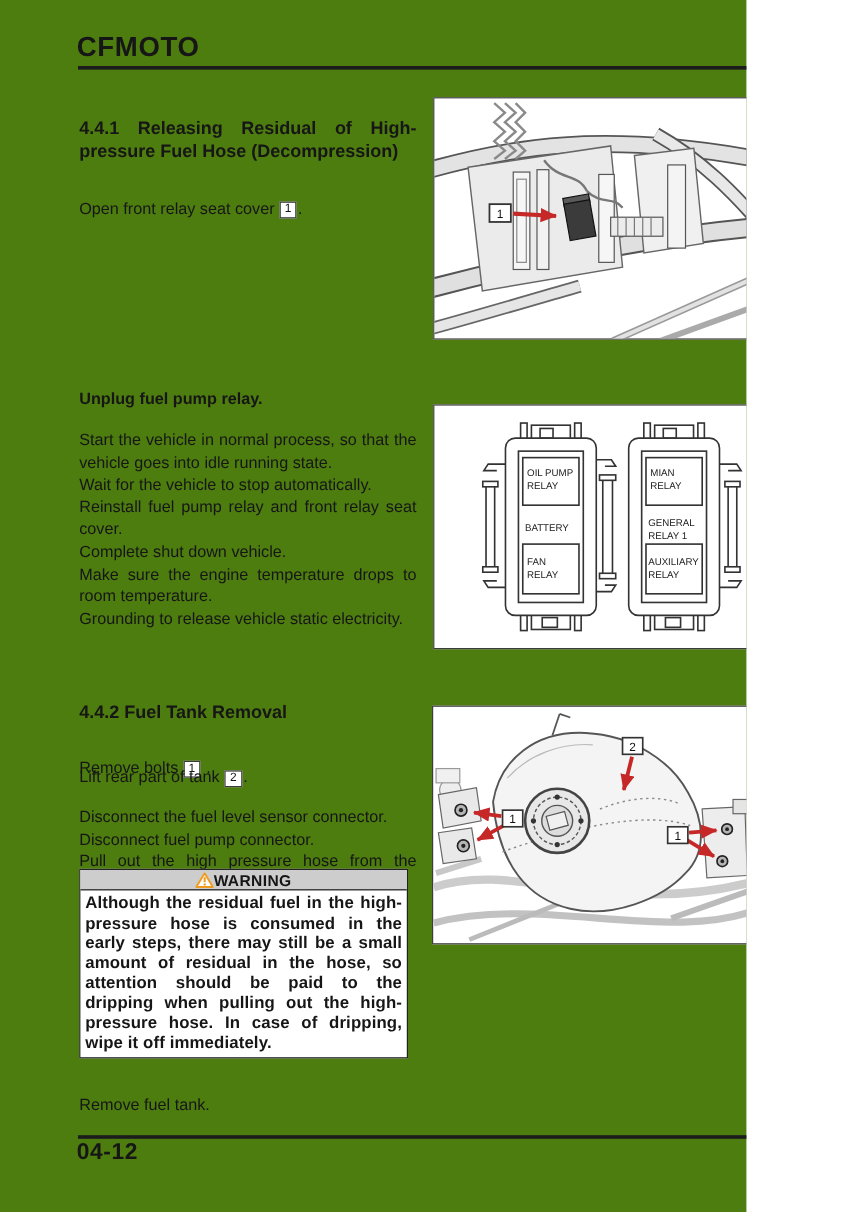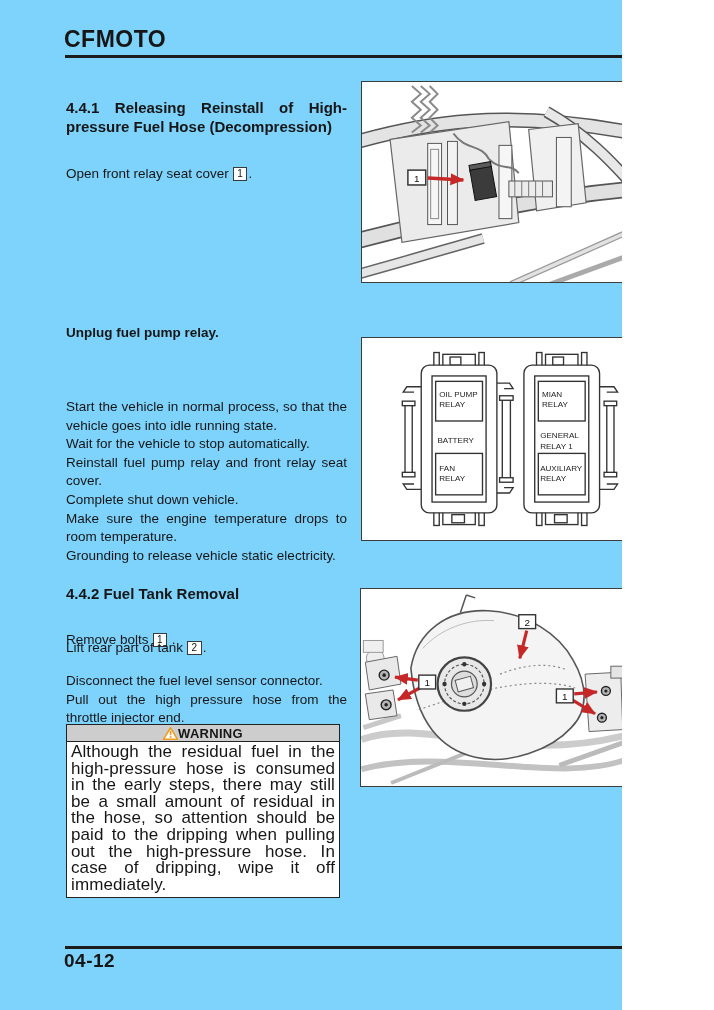--- a/index.html
+++ b/index.html
@@ -1,17 +1,17 @@
 <!DOCTYPE html>
 <html><head>
 <meta charset="utf-8">
 <style>
   html,body{margin:0;padding:0;background:#ffffff;}
   .page{
-    position:relative;width:622px;height:1010px;background:#7dd3fc;
+    position:relative;width:622px;height:1010px;background:#4d7c0f;
     font-family:"Liberation Sans","DejaVu Sans",sans-serif;color:#161616;overflow:hidden;
   }
   .abs{position:absolute;}
   
   .brand{left:64px;top:26px;font-size:23px;font-weight:800;letter-spacing:.5px;}
   .rule{height:3px;background:#1c1c1c;}
   .rule-top{left:65px;top:55px;width:568px;}
   .rule-bottom{left:65px;top:946px;width:568px;height:2.5px;}
   .pagenum{left:64px;top:950px;font-size:19px;font-weight:700;letter-spacing:.5px;}
   
@@ -33,35 +33,35 @@
   .warnbox{
     left:66px;top:724px;width:274px;box-sizing:border-box;
     border:1.6px solid #222;background:#fff;
   }
   .warnbar{
     height:16px;background:#cdcdcd;border-bottom:1.4px solid #222;
     display:flex;align-items:center;justify-content:center;gap:0;
   }
   .warntitle{font-size:13px;font-weight:800;letter-spacing:.3px;}
   .warnbody{
-    padding:2px 4px 4px 4px;font-size:17px;font-weight:400;
+    padding:2px 4px 4px 4px;font-size:14px;font-weight:700;
     line-height:16.6px;text-align:justify;letter-spacing:.1px;
   }
   .small-svg-text{font-family:"Liberation Sans","DejaVu Sans",sans-serif;}
 </style>
 </head>
 <body>
 
 <div class="page">
 
   <div class="abs brand">CFMOTO</div>
   <div class="abs rule rule-top"></div>
 
   <div class="abs col h1" style="top:98px;">
-    <div class="just-last">4.4.1 Releasing Reinstall of High-</div>
+    <div class="just-last">4.4.1 Releasing Residual of High-</div>
     <div>pressure Fuel Hose (Decompression)</div>
   </div>
   <div class="abs col line" style="top:137px;">
     <span>Open front relay seat cover</span><span class="ref">1</span><span>.</span>
   </div>
 
   <div class="abs fig" style="left:361px;top:81px;width:272px;height:202px;">
     <svg viewBox="0 0 272 202">
       <defs>
         <marker id="ah1" markerUnits="userSpaceOnUse" markerWidth="15" markerHeight="13" refX="13" refY="6" orient="auto">
@@ -109,21 +109,21 @@
 
       <line x1="66" y1="97" x2="102" y2="99" stroke="#C62828" stroke-width="3.5" marker-end="url(#ah1)"></line>
       <rect x="46" y="89" width="18" height="15" fill="#fff" stroke="#333" stroke-width="1.5"></rect>
       <text x="55" y="100.5" text-anchor="middle" font-size="10" fill="#111" class="small-svg-text">1</text>
     </svg>
   </div>
 
   <div class="abs col body-t" style="top:324px;font-weight:bold;">
     <p>Unplug fuel pump relay.</p>
   </div>
-  <div class="abs col body-t" style="top:358px;margin-top:40px;">
+  <div class="abs col body-t" style="top:358px;">
     <p>Start the vehicle in normal process, so that the vehicle goes into idle running state.</p>
     <p>Wait for the vehicle to stop automatically.</p>
     <p>Reinstall fuel pump relay and front relay seat cover.</p>
     <p>Complete shut down vehicle.</p>
     <p>Make sure the engine temperature drops to room temperature.</p>
     <p>Grounding to release vehicle static electricity.</p>
   </div>
 
   <div class="abs fig" style="left:361px;top:337px;width:272px;height:204px;padding-left:25px;">
     <svg viewBox="0 0 272 204">
@@ -190,34 +190,36 @@
 
   <div class="abs col h1" style="top:584px;">4.4.2 Fuel Tank Removal</div>
   <div class="abs col line" style="top:603px;">
     <span>Remove bolts</span><span class="ref">1</span><span> .</span>
   </div>
   <div class="abs col line" style="top:611px;">
     <span>Lift rear part of tank</span><span class="ref">2</span><span>.</span>
   </div>
   <div class="abs col body-t" style="top:672px;">
     <p>Disconnect the fuel level sensor connector.</p>
+    <p>Disconnect fuel pump connector.</p>
     <p>Pull out the high pressure hose from the throttle injector end.</p>
   </div>
 
   <div class="abs warnbox">
     <div class="warnbar">
       <svg width="15" height="13" viewBox="0 0 15 13">
         <polygon points="7.5,0.8 14.4,12.2 0.6,12.2" fill="#fff" stroke="#F09B1E" stroke-width="1.6"></polygon>
         <rect x="6.7" y="4" width="1.7" height="4.2" fill="#F09B1E"></rect>
         <rect x="6.7" y="9.2" width="1.7" height="1.7" fill="#F09B1E"></rect>
       </svg>
       <span class="warntitle">WARNING</span>
     </div>
     <div class="warnbody">Although the residual fuel in the high-pressure hose is consumed in the early steps, there may still be a small amount of residual in the hose, so attention should be paid to the dripping when pulling out the high-pressure hose. In case of dripping, wipe it off immediately.</div>
   </div>
+  <div class="abs col line" style="top:884px;">Remove fuel tank.</div>
 
   <div class="abs fig" style="left:360px;top:588px;width:274px;height:199px;">
     <svg viewBox="0 0 274 199">
       <defs>
         <marker id="ah2" markerUnits="userSpaceOnUse" markerWidth="15" markerHeight="13" refX="13" refY="6" orient="auto">
           <path d="M0,0 L14,6 L0,12 Z" fill="#C62828"></path>
         </marker>
       </defs>
 
       <g fill="none">

